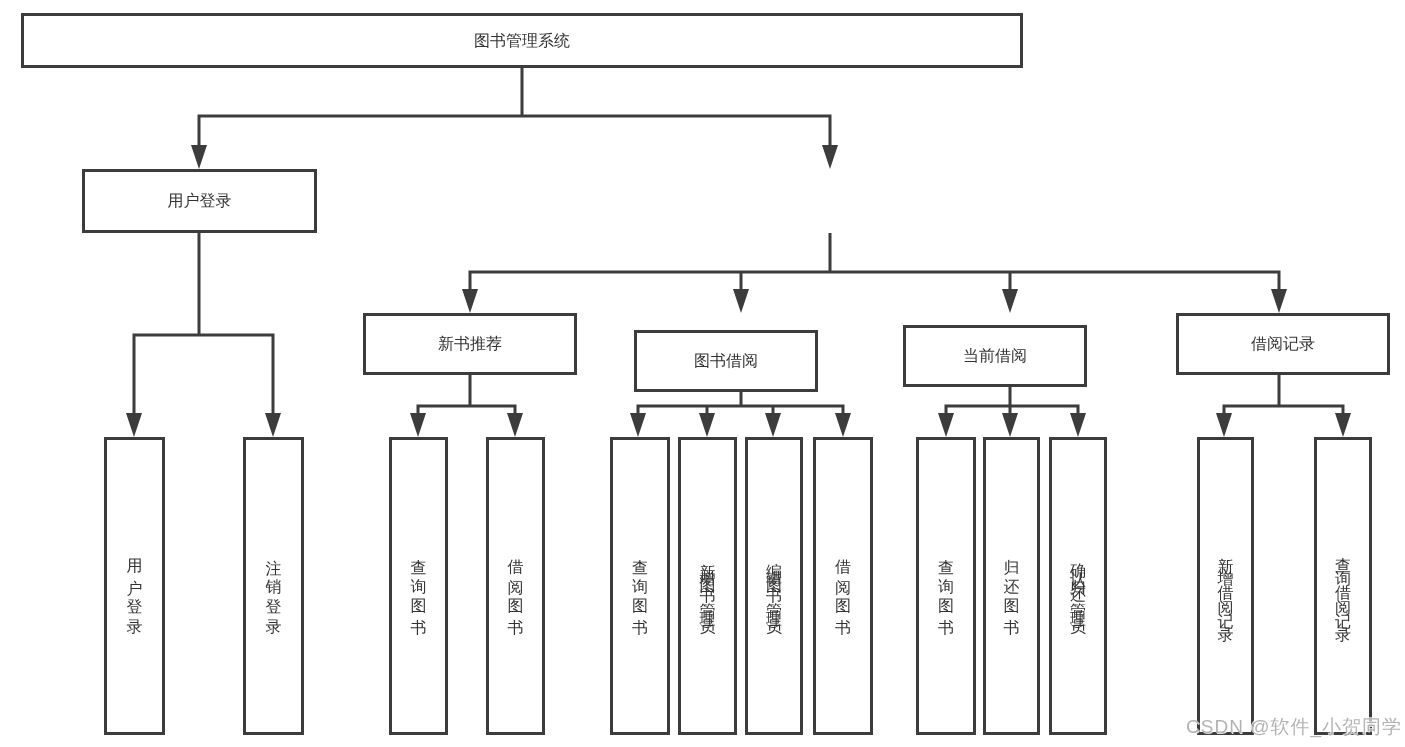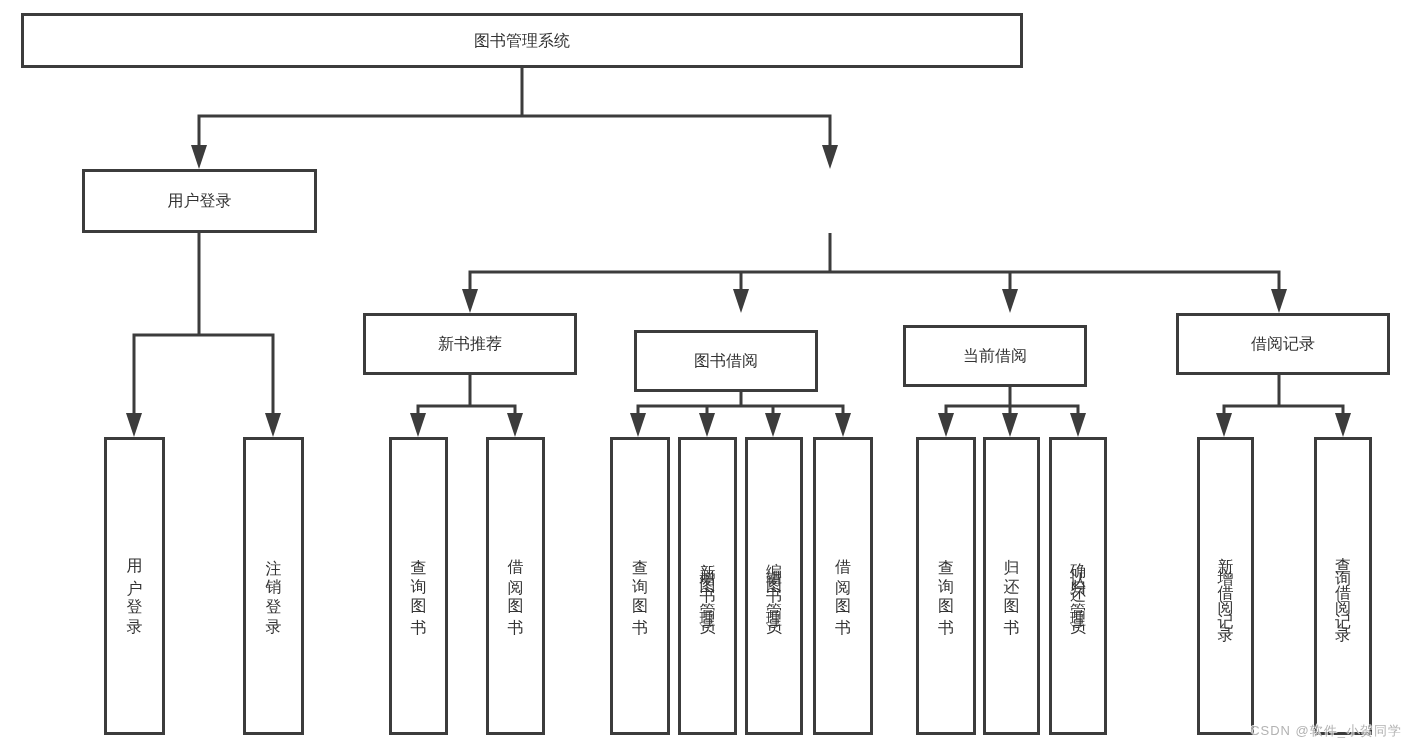--- a/index.html
+++ b/index.html
@@ -57,21 +57,21 @@
   .n-leaf-borrow-book-2  { left: 813px;  width: 60px; }
   .n-leaf-query-book-3   { left: 916px;  width: 60px; }
   .n-leaf-return-book    { left: 983px;  width: 57px; }
   .n-leaf-confirm-return { left: 1049px; width: 58px; }
   .n-leaf-add-record     { left: 1197px; width: 57px; }
   .n-leaf-query-record   { left: 1314px; width: 58px; }
   #watermark {
     position: absolute;
     right: 3px;
     bottom: 7px;
-    font-size: 13px;
+    font-size: 19px;
     color: #b3b3b3;
     letter-spacing: 1px;
     text-shadow: 1px 1px 0 rgba(255,255,255,0.85), -1px -1px 0 rgba(255,255,255,0.85);
     z-index: 5;
     white-space: nowrap;
   }
 </style>
 </head>
 <body>
 

